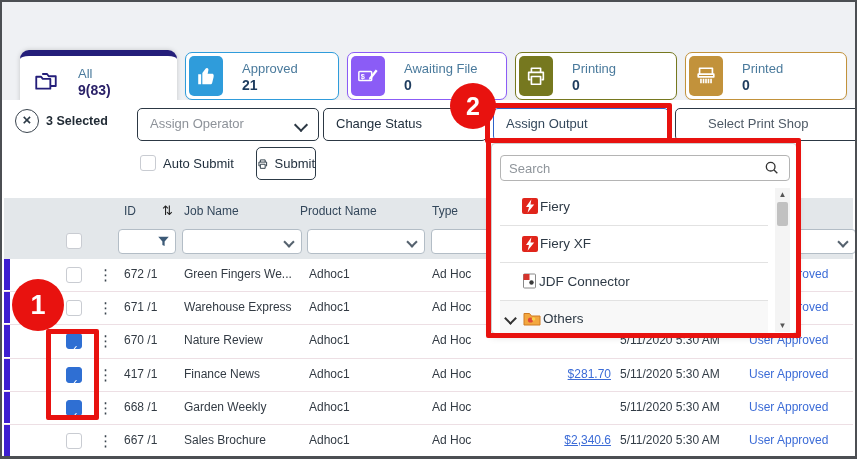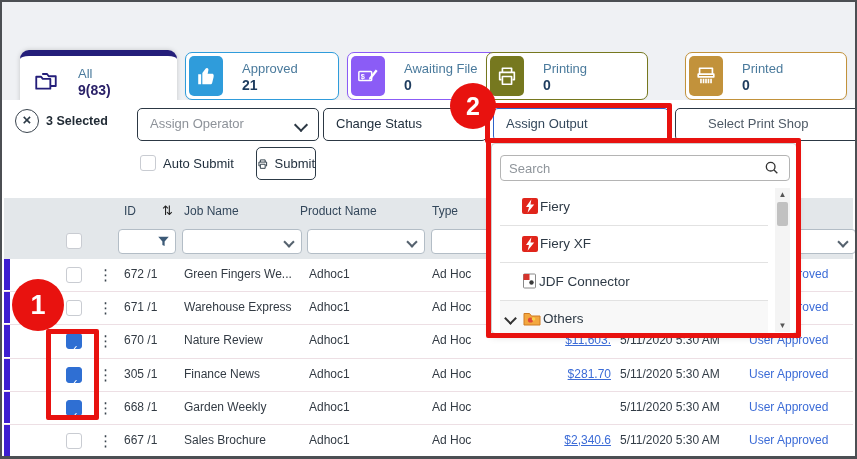--- a/index.html
+++ b/index.html
@@ -24,21 +24,21 @@
        border-radius:5px;display:flex;align-items:center;justify-content:center;}
   .tab.active .iconbox{background:transparent;left:6px;width:40px;}
   .tab .txt{position:absolute;left:56px;top:7px;line-height:16px;white-space:nowrap;}
   .tab.active .txt{left:58px;top:9px;}
   .tab-label{font-size:13px;color:#4a7a9c;}
   .tab-count{font-size:14px;font-weight:bold;color:#1e3c5e;}
   .tab.active .tab-count{color:#2a2168;}
   .t-all{left:18px;width:157px;}
   .t-approved{left:183px;width:154px;}
   .t-awaiting{left:345px;width:160px;}
-  .t-printing{left:484px;width:162px;}
+  .t-printing{left:513px;width:162px;}
   .t-printed{left:683px;width:162px;}
   
   .toolbar{position:absolute;left:2px;top:98px;right:2px;height:98px;background:#fff;}
   .x-circle{position:absolute;left:11px;top:9px;width:24px;height:24px;border:1.7px solid #3a444e;border-radius:50%;
        box-sizing:border-box;text-align:center;line-height:20px;font-size:15px;font-weight:bold;color:#2c3a46;cursor:pointer;}
   .sel-count{position:absolute;left:42px;top:14px;font-size:12.5px;font-weight:bold;color:#222c36;}
   .tb-box{position:absolute;top:8px;height:33px;box-sizing:border-box;background:#fff;border:1.6px solid #2c3844;
        border-radius:5px;font-size:13px;line-height:30px;padding:0 12px;cursor:pointer;white-space:nowrap;overflow:hidden;}
   .tb-box .chev{position:absolute;right:12px;top:11px;border-color:#2c3844;}
   .assign-operator{left:133px;width:182px;color:#8d9299;}
@@ -252,28 +252,27 @@
       <span class="c-date"></span>
       <span class="c-status">User Approved</span>
     </div>
     <div class="row checked">
       <span class="cb"></span>
       <span class="kebab">⋮</span>
       <span class="c-id">670 /1</span>
       <span class="c-job">Nature Review</span>
       <span class="c-product">Adhoc1</span>
       <span class="c-type">Ad Hoc</span>
-      <span class="c-amount">$11,603.</span>
       <span class="c-date">5/11/2020 5:30 AM</span>
       <span class="c-status">User Approved</span>
     </div>
     <div class="row checked">
       <span class="cb"></span>
       <span class="kebab">⋮</span>
-      <span class="c-id">305 /1</span>
+      <span class="c-id">417 /1</span>
       <span class="c-job">Finance News</span>
       <span class="c-product">Adhoc1</span>
       <span class="c-type">Ad Hoc</span>
       <span class="c-amount">$281.70</span>
       <span class="c-date">5/11/2020 5:30 AM</span>
       <span class="c-status">User Approved</span>
     </div>
     <div class="row checked">
       <span class="cb"></span>
       <span class="kebab">⋮</span>

